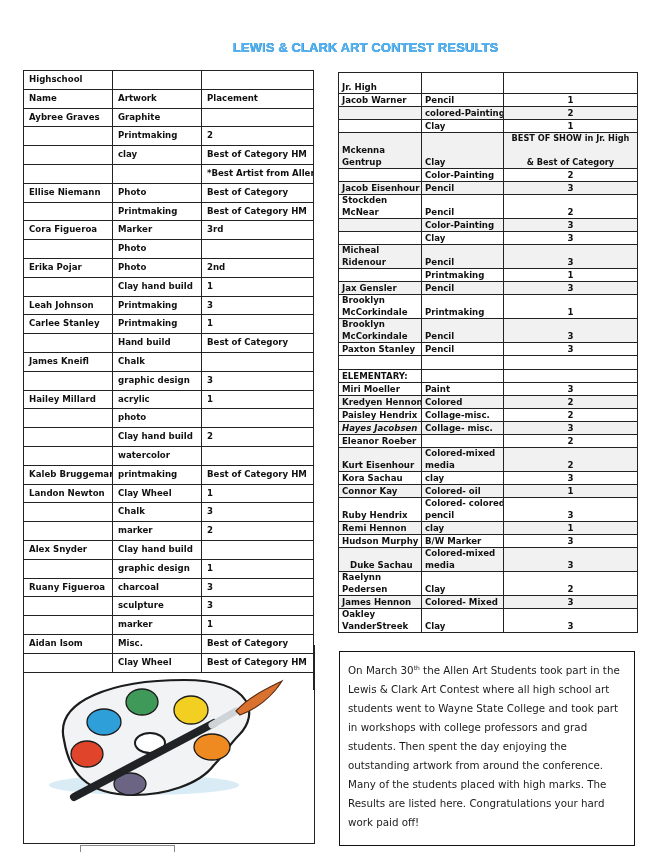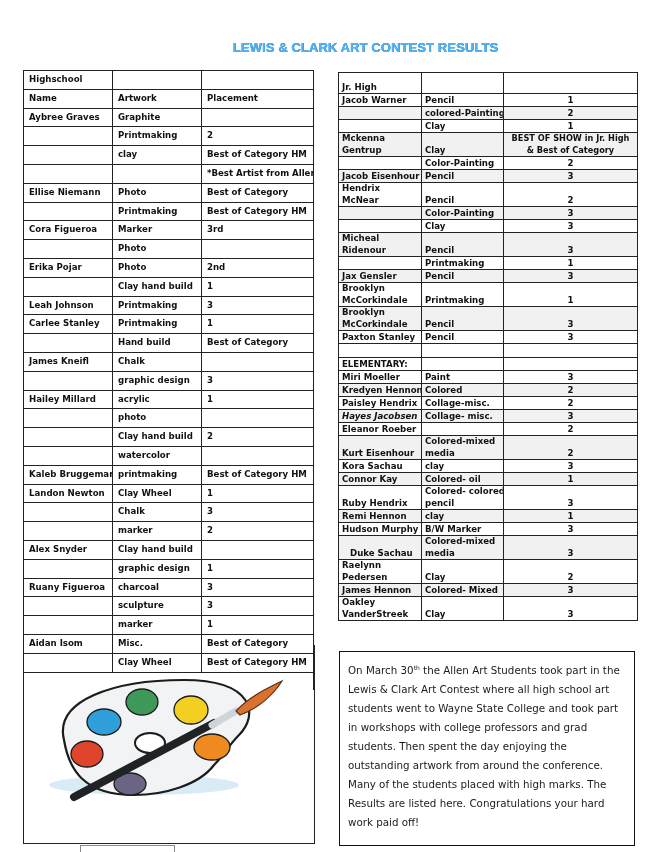--- a/index.html
+++ b/index.html
@@ -256,21 +256,21 @@
         <td class="bold">
           <div style="min-height: 11.5px;">Mckenna</div>
           <div style="min-height: 11.5px;">Gentrup</div>
         </td>
         <td class="bold">
           <div style="min-height: 11.5px;"></div>
           <div style="min-height: 11.5px;">Clay</div>
         </td>
         <td class="bold small">
           <div style="min-height: 11.5px;">BEST OF SHOW in Jr. High</div>
-          <div style="min-height: 11.5px;">&amp;  Best of Category</div>
+          <div style="min-height: 11.5px; margin-top: 12px;">&amp;  Best of Category</div>
         </td>
       </tr>
       <tr>
         <td class="bold">
           <div style="min-height: 11.5px;"></div>
         </td>
         <td class="bold">
           <div style="min-height: 11.5px;">Color-Painting</div>
         </td>
         <td class="bold">
@@ -283,21 +283,21 @@
         </td>
         <td class="bold">
           <div style="min-height: 11.5px;">Pencil</div>
         </td>
         <td class="bold">
           <div style="min-height: 11.5px;">3</div>
         </td>
       </tr>
       <tr>
         <td class="bold">
-          <div style="min-height: 11.5px;">Hendrix</div>
+          <div style="min-height: 11.5px;">Stockden</div>
           <div style="min-height: 11.5px;">McNear</div>
         </td>
         <td class="bold">
           <div style="min-height: 11.5px;"></div>
           <div style="min-height: 11.5px;">Pencil</div>
         </td>
         <td class="bold">
           <div style="min-height: 11.5px;"></div>
           <div style="min-height: 11.5px;">2</div>
         </td>

